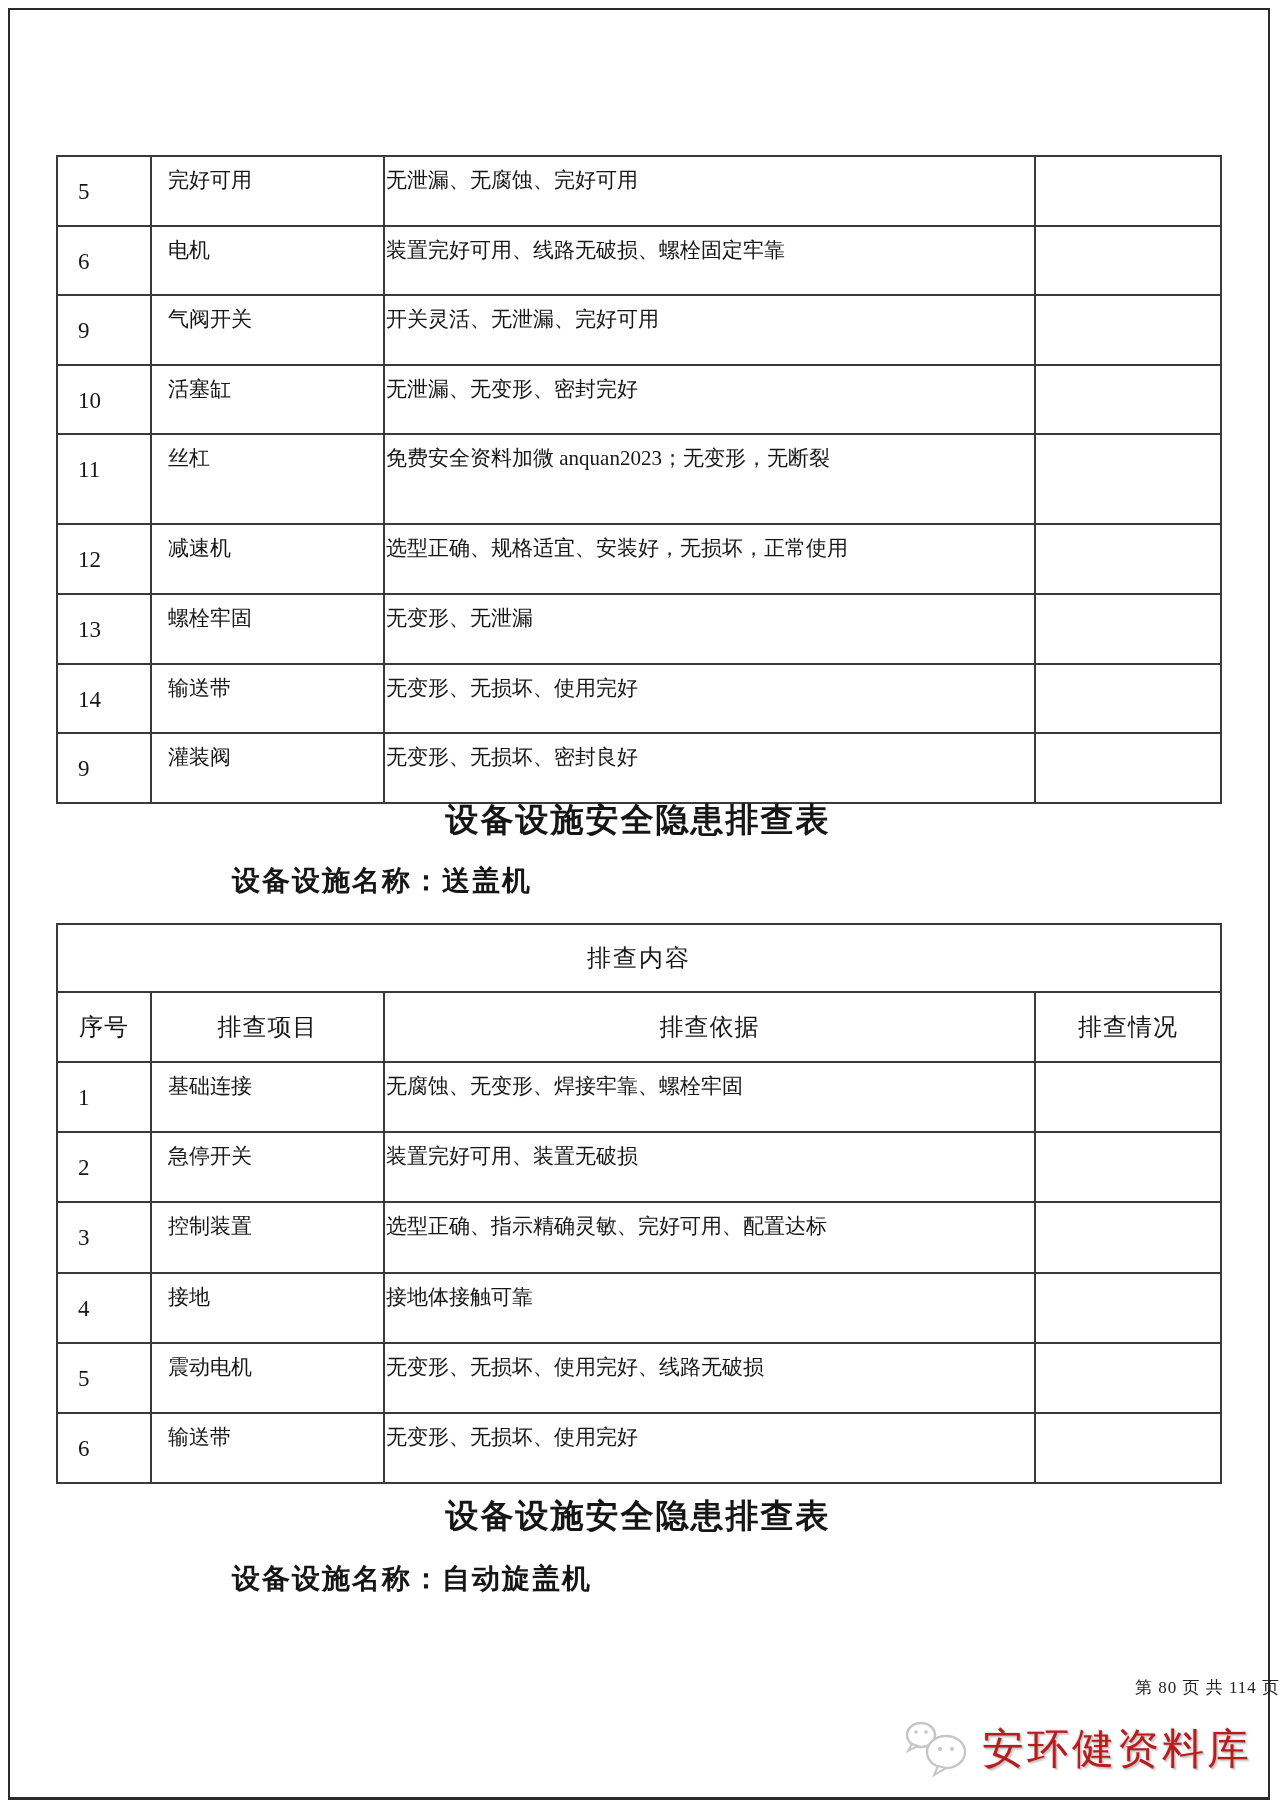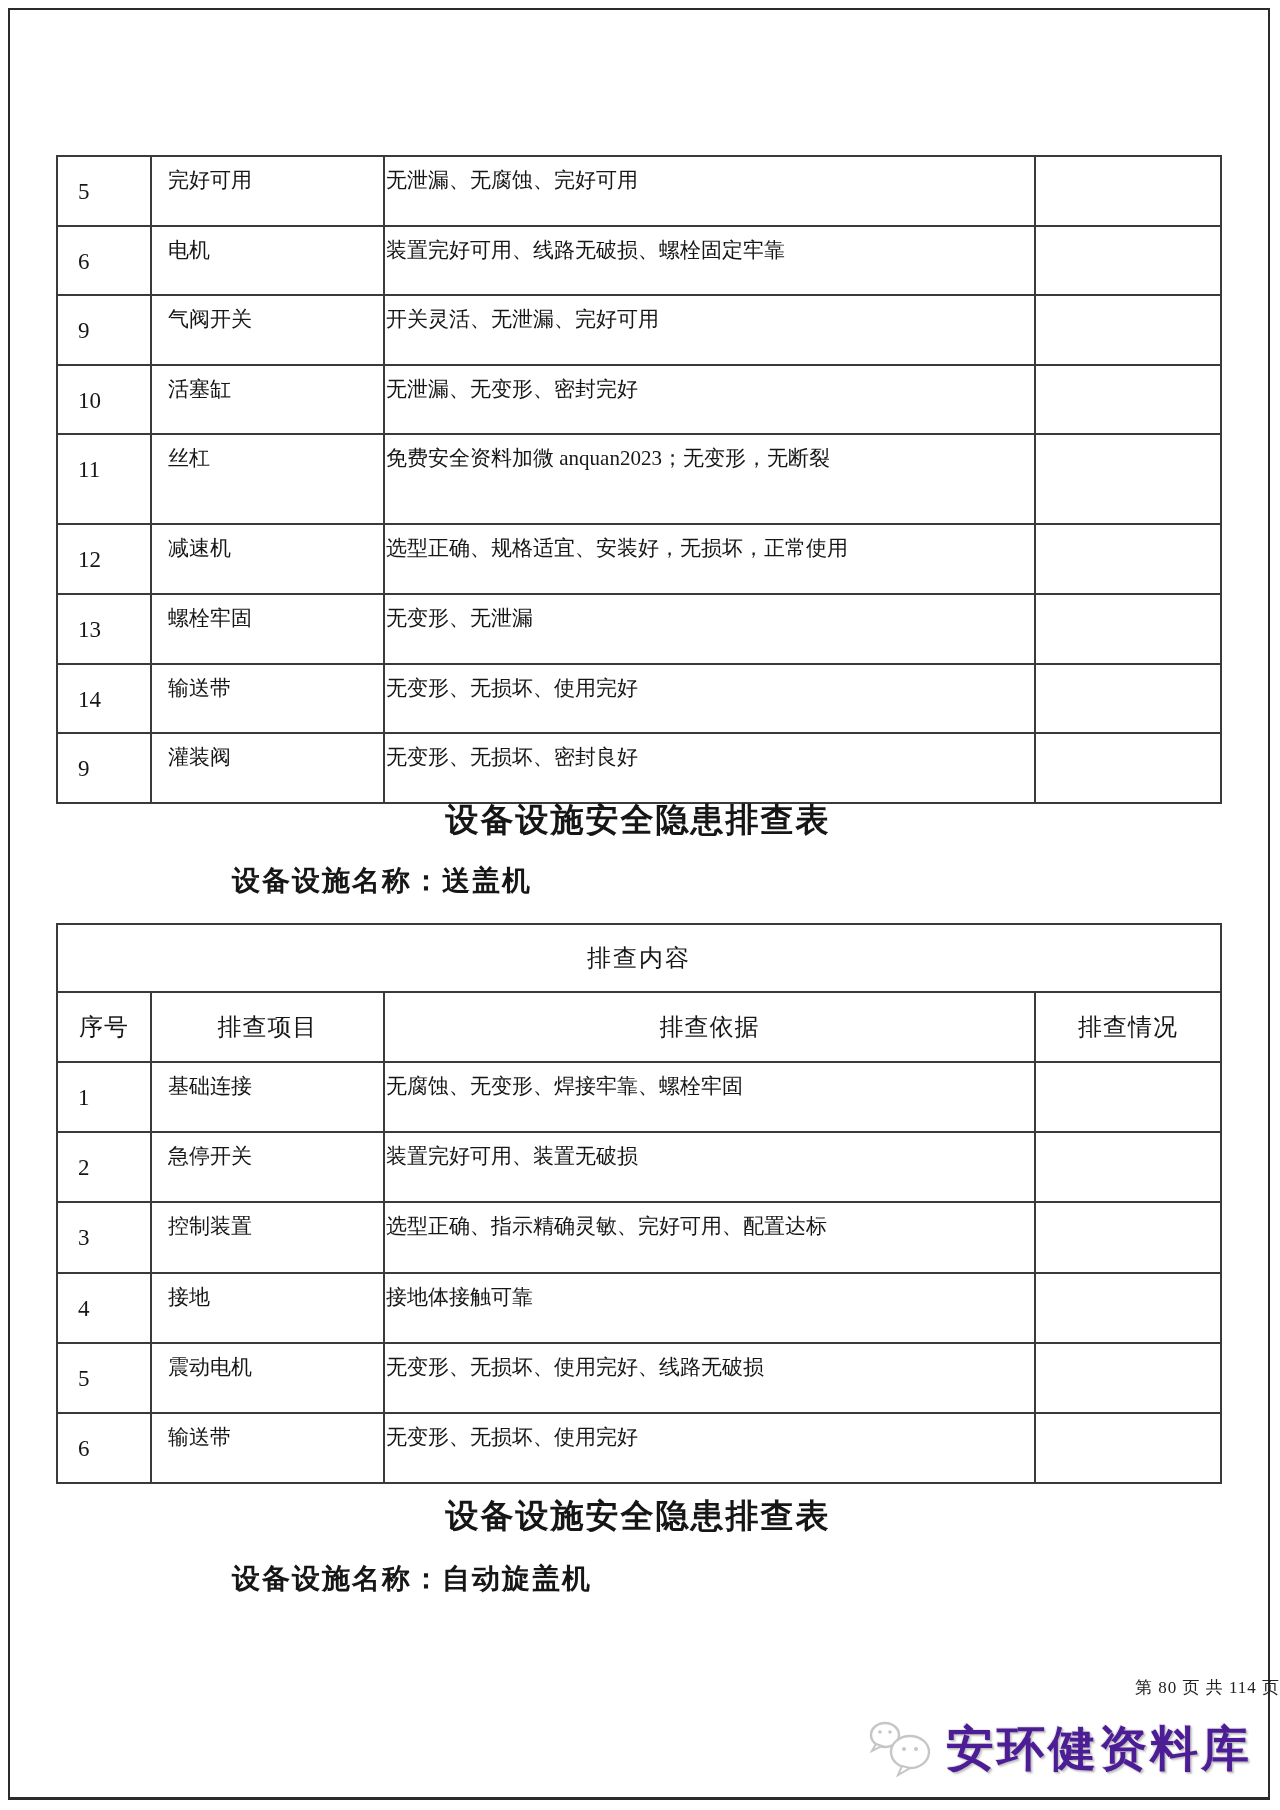--- a/index.html
+++ b/index.html
@@ -37,21 +37,21 @@
   .footer{
     position:absolute;left:0;top:1676px;width:1280px;text-align:right;
     font-size:17px;letter-spacing:1px;color:#222222;
   }
   .watermark{
     position:absolute;top:1718px;right:28px;height:62px;
     display:flex;align-items:center;gap:10px;
   }
   .watermark .wm-text{
     font-family:"Liberation Sans","DejaVu Sans",sans-serif;
-    font-size:48px;font-weight:bold;color:#4c1d95;letter-spacing:3px;
+    font-size:42px;font-weight:normal;color:#b91c1c;letter-spacing:3px;
     text-shadow:1px 1px 0 #c2c2c2,-1px -1px 0 #e8e8e8,2px 2px 2px #cccccc;
     white-space:nowrap;
   }
 </style>
 </head>
 <body>
 
 <div class="page-border"></div>
 
 <table class="sheet" style="top:155px;height:627px;">

